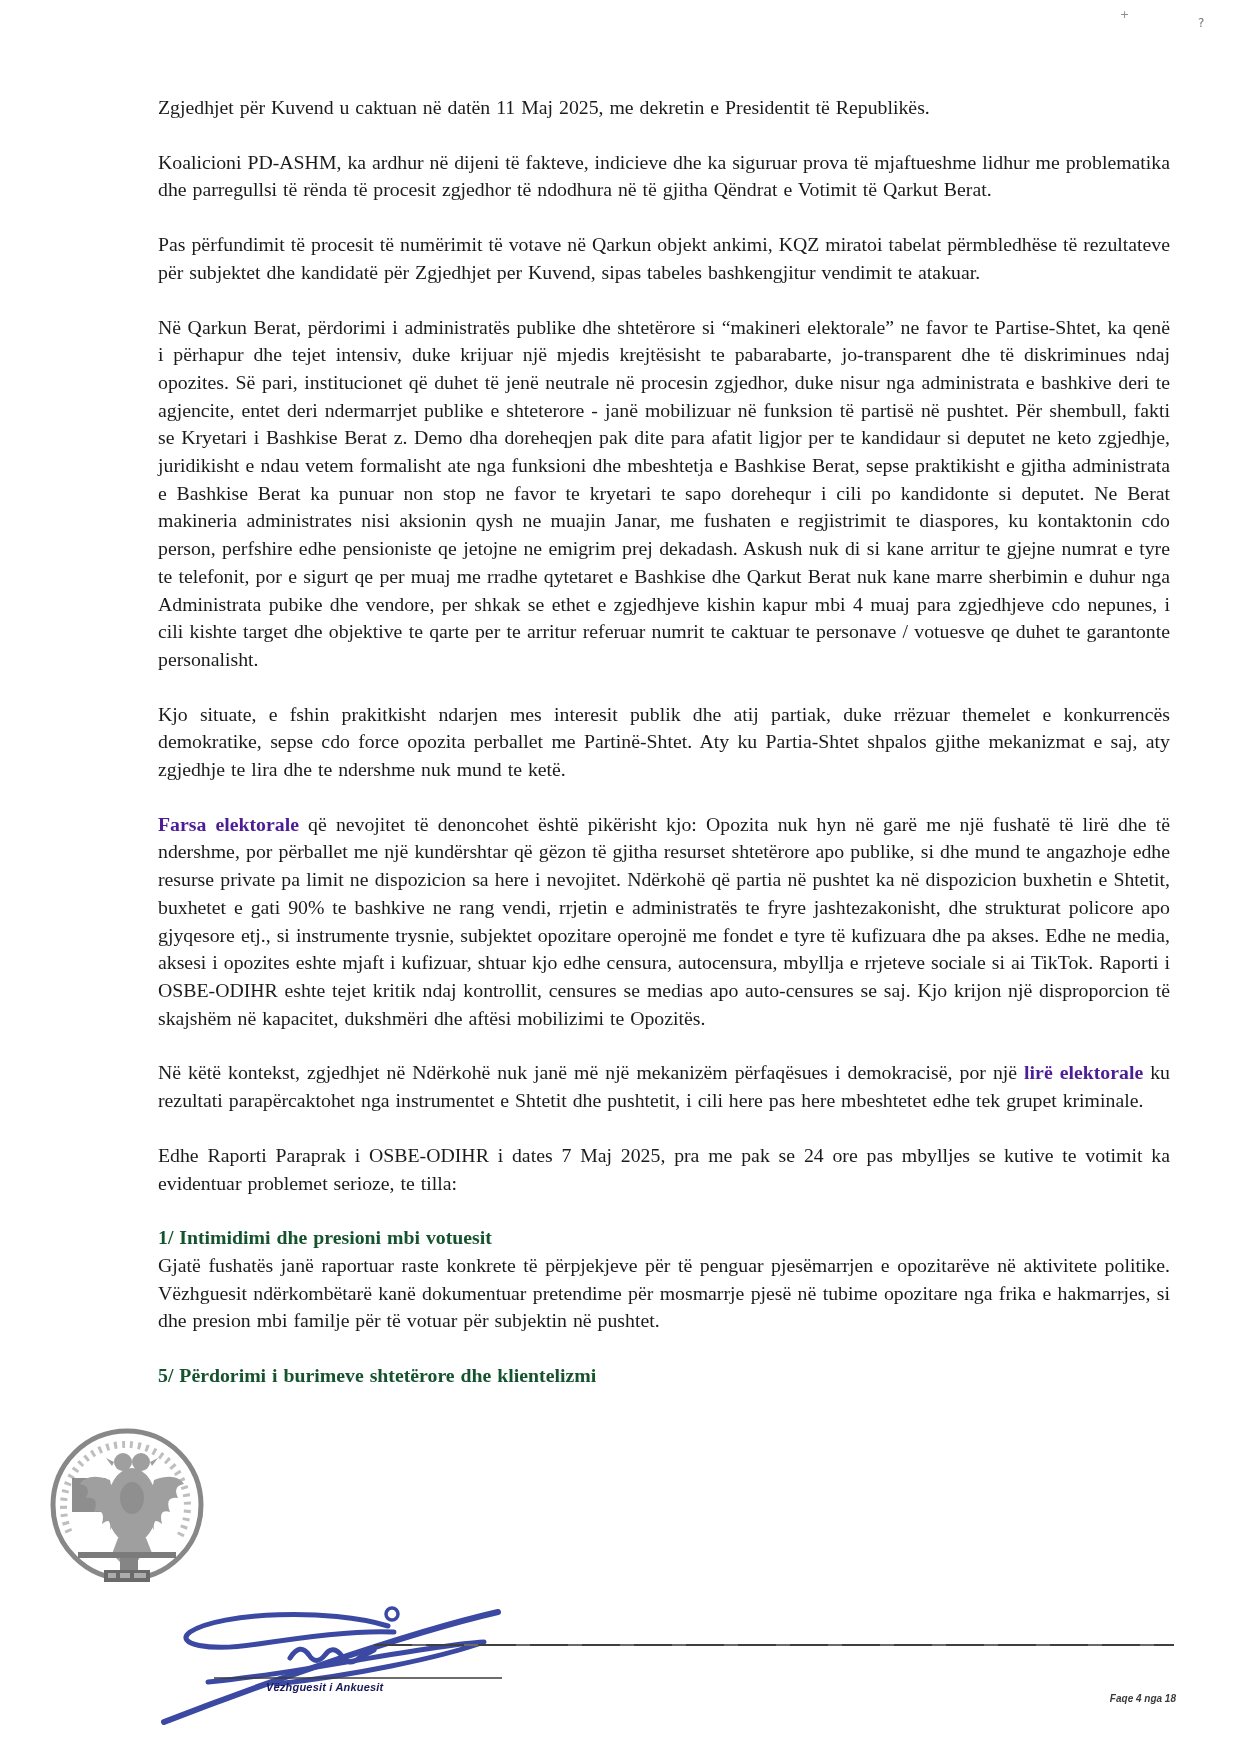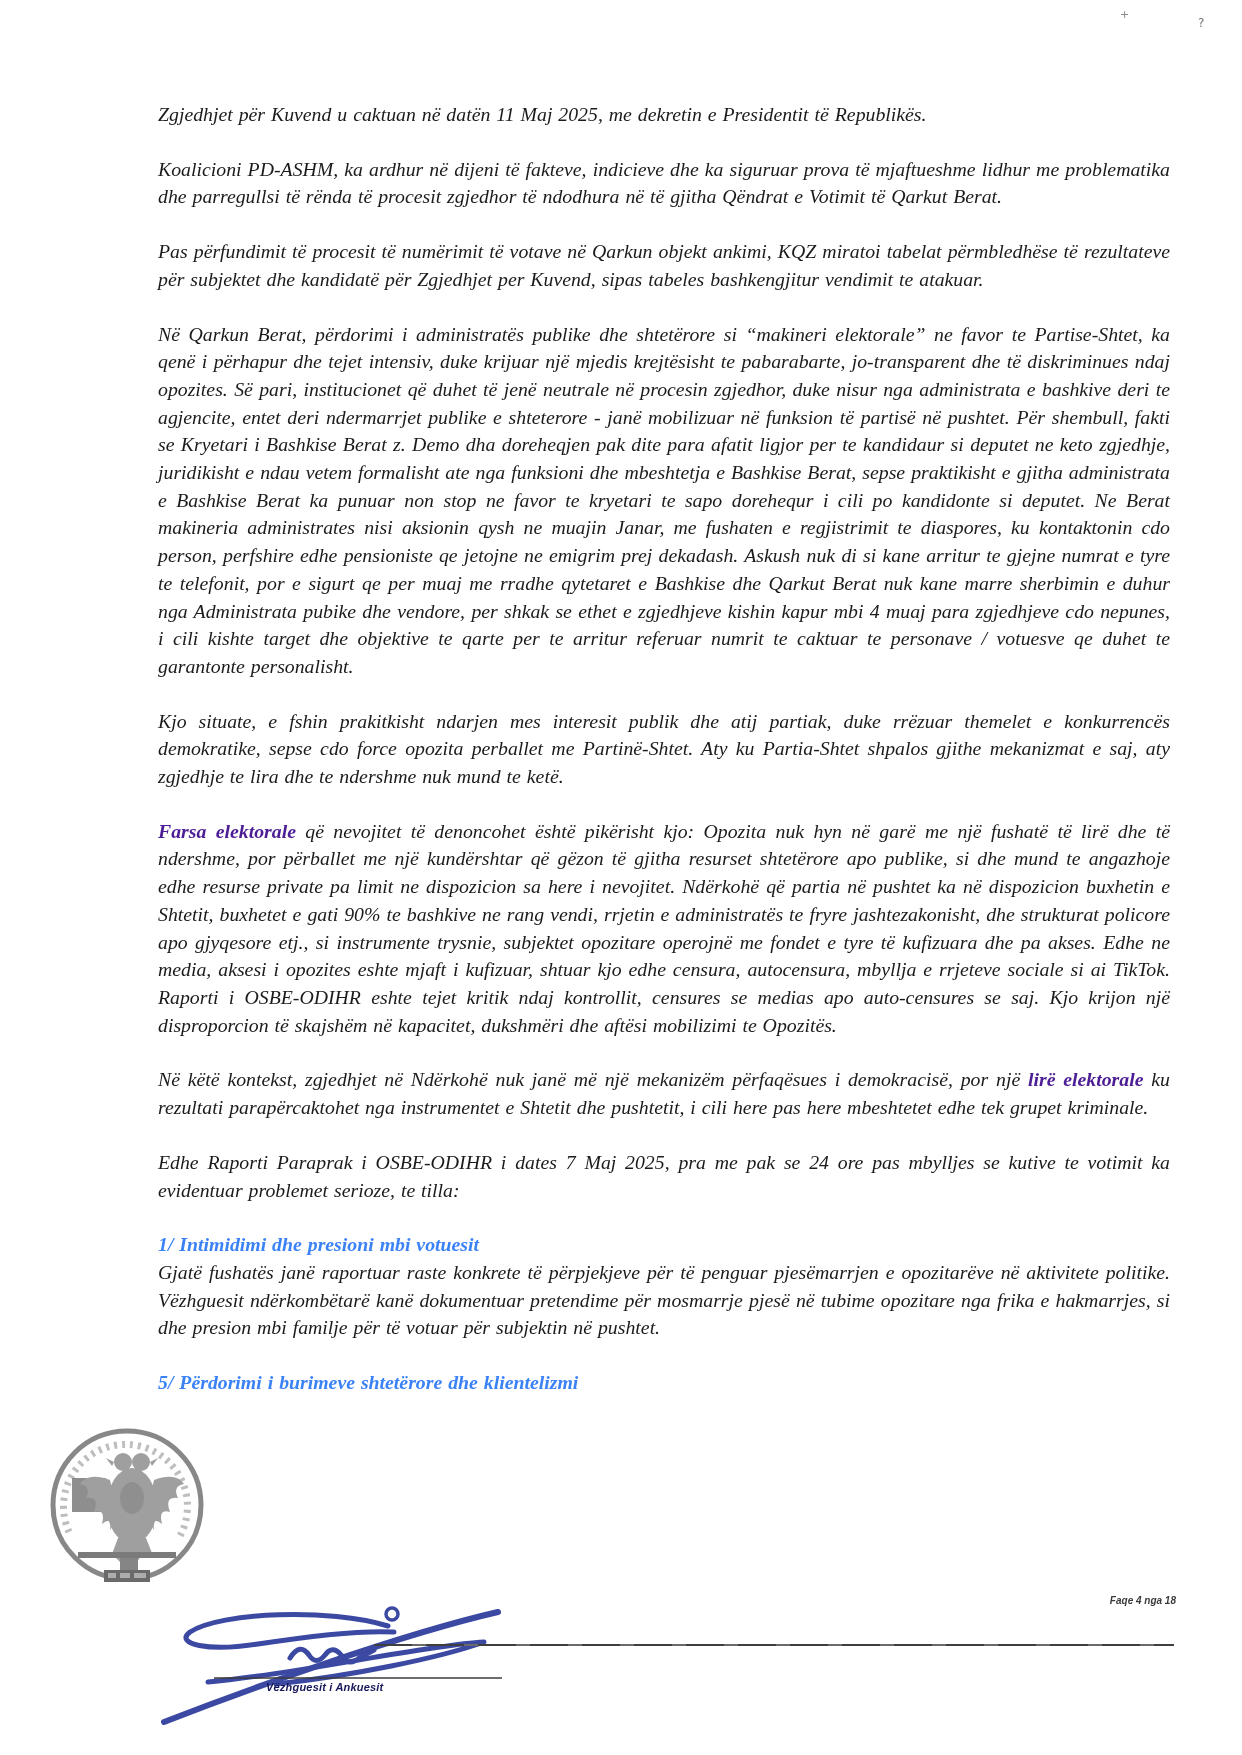--- a/index.html
+++ b/index.html
@@ -7,34 +7,34 @@
     position:relative;
     width:1242px;height:1755px;
     margin:0 auto;
     background:#ffffff;
     overflow:hidden;
     font-family:"Liberation Serif","DejaVu Serif",serif;
     color:#1b1b1b;
   }
   .doc-body{
     position:absolute;
-    left:158px;top:101px;width:1012px;font-style:italic;
+    left:158px;top:94px;width:1012px;
   }
   .para,.heading{
     font-size:19.8px;
     line-height:27.7px;
     margin:0 0 27px 0;
     text-align:justify;
     word-spacing:1px;
   }
   .heading{
     font-weight:bold;
     text-align:left;
     margin:0;
-    color:#3b82f6;
+    color:#14532d;
   }
   .para b{font-weight:bold;color:#4c1d95;}
   
   .stamp{
     position:absolute;left:48px;top:1424px;width:158px;height:162px;
     opacity:0.82;
   }
   
   .signature{
     position:absolute;left:150px;top:1586px;width:370px;height:150px;
@@ -48,21 +48,21 @@
     font-family:"Liberation Sans","DejaVu Sans",sans-serif;
     font-size:11px;font-weight:bold;font-style:italic;
     color:#17175a;letter-spacing:.2px;
   }
   
   .footer-rule{
     position:absolute;left:374px;top:1644px;width:800px;height:2px;
     background:repeating-linear-gradient(90deg,#3f3f3f 0 38px,#6a6a6a 38px 52px);
   }
   .page-num{
-    position:absolute;left:1098px;top:1595px;width:78px;
+    position:absolute;left:1098px;top:1693px;width:78px;
     font-family:"Liberation Sans","DejaVu Sans",sans-serif;
     font-size:10px;font-weight:bold;font-style:italic;
     color:#3a3a3a;text-align:right;
   }
   .artifact{
     position:absolute;
     font-family:"DejaVu Sans",sans-serif;
     color:#8a8a8a;
   }
   .artifact.plus{left:1120px;top:8px;font-size:11px;}

